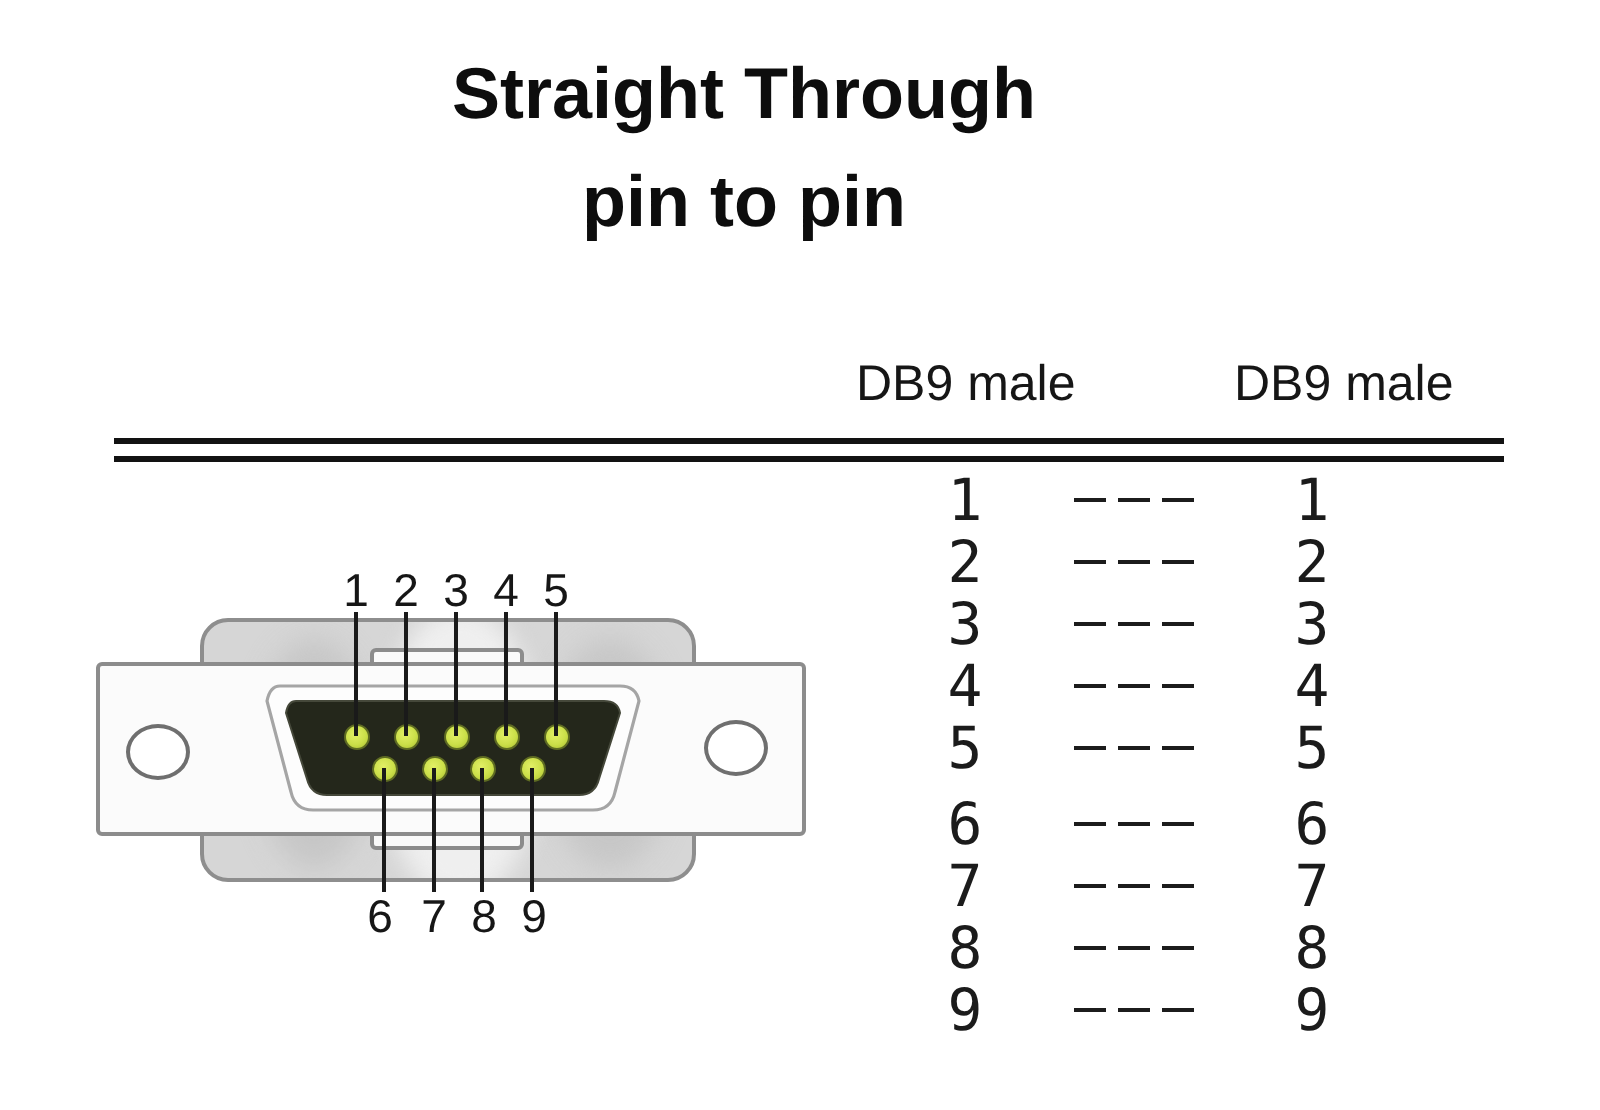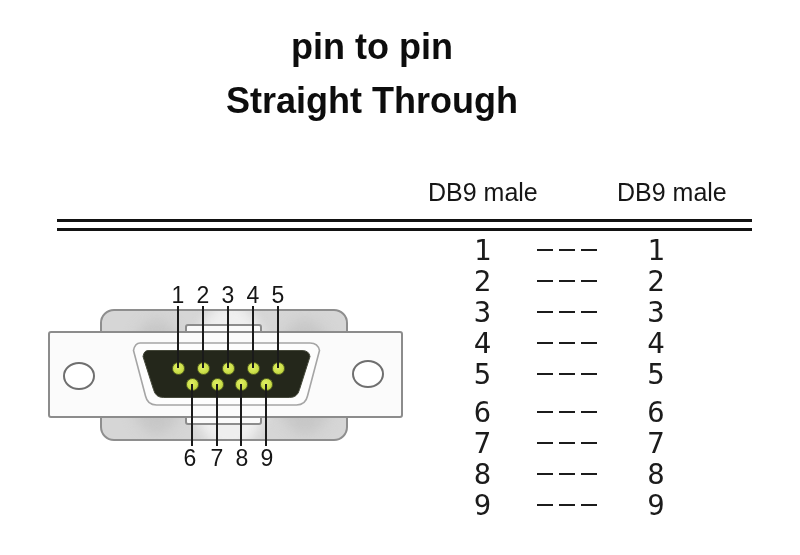--- a/index.html
+++ b/index.html
@@ -81,22 +81,22 @@
   }
   .pin-label.top{top:283px;}
   .pin-label.bottom{top:446px;}
 </style>
 </head>
 <body>
 
 <div class="canvas">
 
   <div class="title">
+    <div>Straight Through</div>
     <div>pin to pin</div>
-    <div>Straight Through</div>
   </div>
 
   <div class="col-header left">DB9 male</div>
   <div class="col-header right">DB9 male</div>
 
   <div class="double-rule"></div>
 
   <div class="pinmap">
     <div class="pinmap-row">
       <span class="pm-left">1</span>

